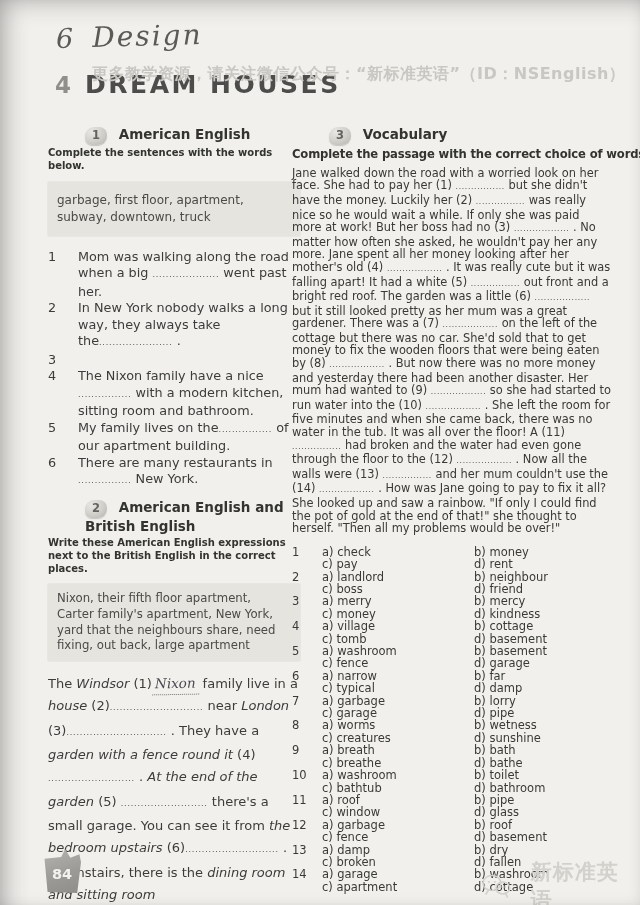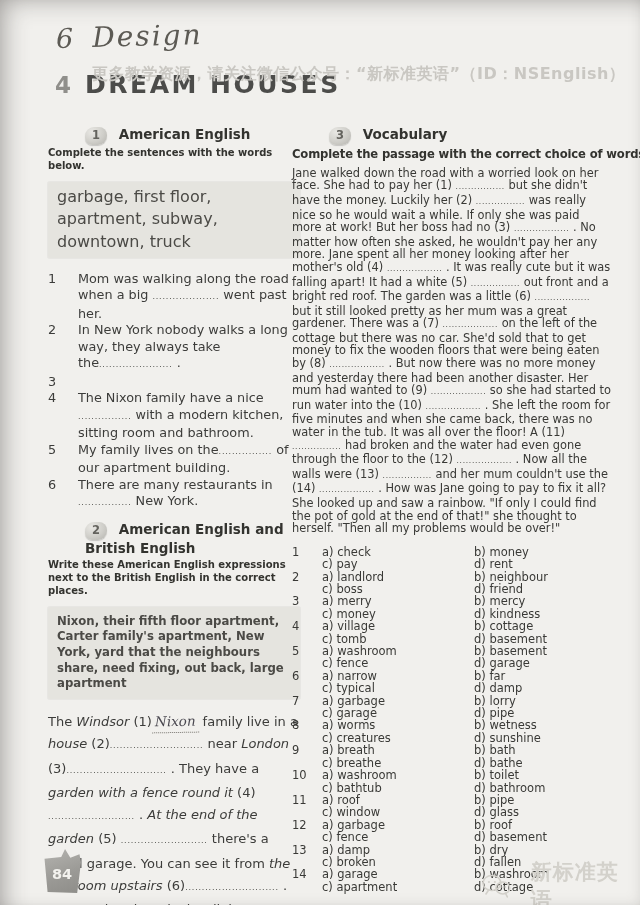--- a/index.html
+++ b/index.html
@@ -27,24 +27,24 @@
   .col-right{left:292px;width:320px;}
   
   .sec-head{font-size:13.5px;font-weight:bold;color:#33332f;line-height:1.3;margin-bottom:1px;margin-left:37px;}
   .badge{display:inline-block;min-width:10px;text-align:center;padding:1px 6px 2px;margin-right:7px;
     background:radial-gradient(ellipse at 32% 28%, #e9e8e4 0%, #cfcec9 55%, #b3b2ad 100%);
     border-radius:9px 8px 9px 7px;color:#64635e;font-size:11.5px;font-weight:bold;
     box-shadow:0 1px 1px rgba(0,0,0,.18);}
   .instruction{font-weight:bold;font-size:10px;line-height:1.28;color:#33332f;margin:2px 0 9px;}
   .instruction.one-line{font-size:11.6px;letter-spacing:-0.15px;white-space:nowrap;margin:2px 0 5px;}
   
-  .word-box{background:#e5e4df;border-radius:2px;padding:4px 9px;margin:0 0 13px;
-    font-size:16px;line-height:1.42;color:#4b4a46;
+  .word-box{background:#e5e4df;border-radius:2px;padding:10px 9px;margin:0 0 13px;
+    font-size:12px;line-height:1.42;color:#4b4a46;
     box-shadow:0 0 0 1px rgba(120,118,110,.08);}
-  .word-box-2{font-size:11.7px;line-height:1.34;padding:7px 9px;margin-bottom:11px;font-weight:bold;}
+  .word-box-2{font-size:11.7px;line-height:1.34;padding:7px 9px;margin-bottom:11px;}
   
   .items{margin-top:2px;}
   .item{display:flex;font-size:12.8px;line-height:16.5px;color:#3c3c3a;}
   .inum{width:30px;flex:none;}
   .itext{flex:1;}
   
   .n{}
   .i{font-style:italic;}
   .d{font-size:8px;letter-spacing:.8px;color:#4c4c48;}
   .hw{font-family:"DejaVu Serif", serif;font-style:italic;font-size:13.5px;color:#4a4850;

